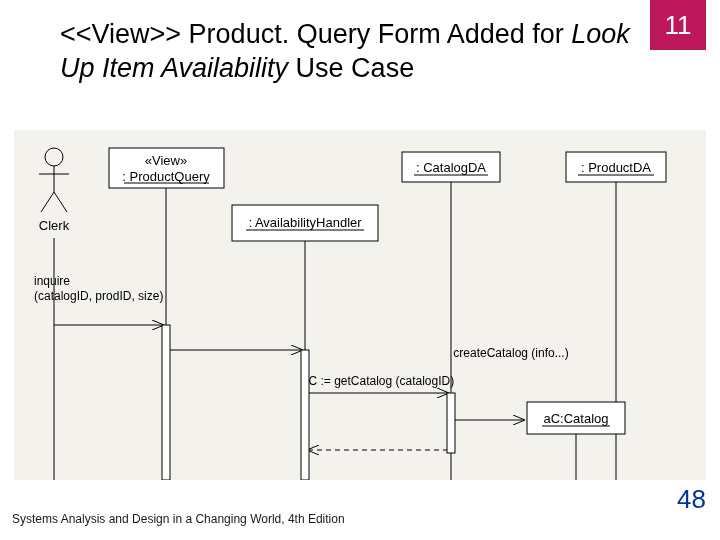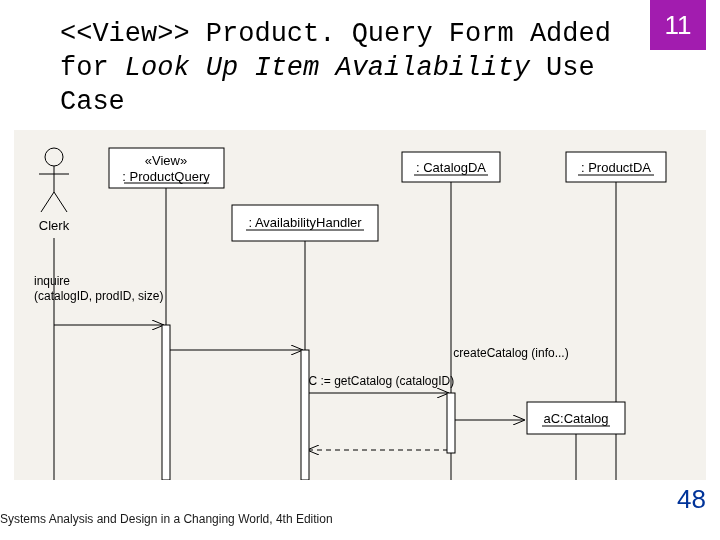--- a/index.html
+++ b/index.html
@@ -6,41 +6,41 @@
   body {
     margin: 0;
     width: 720px;
     height: 540px;
     font-family: Arial, Helvetica, sans-serif;
     background: #fff;
     position: relative;
     overflow: hidden;
   }
   .slide { position: relative; width: 720px; height: 540px; }
-  .header { position: relative; padding: 18px 90px 10px 60px; font-family: Liberation Mono, monospace; }
+  .header { position: relative; padding: 18px 90px 10px 60px; }
   .title { font-size: 27px; line-height: 1.25; color: #000; }
   .title .ital { font-style: italic; }
   .chapter-badge {
     position: absolute;
     top: 0; right: 14px;
     width: 56px; height: 50px;
-    background: #a21caf;
+    background: #be185d;
     color: #fff;
     font-size: 26px;
     display: flex; align-items: center; justify-content: center;
   }
   .page-num {
     position: absolute;
     right: 14px; bottom: 25px;
     color: #003399;
     font-size: 26px;
   }
   .footer {
     position: absolute;
-    left: 0; bottom: 14px;
+    left: 12px; bottom: 14px;
     font-size: 12px;
     color: #1a1a1a;
   }
   
   .diagram {
     position: absolute;
     left: 14px; top: 130px;
     width: 692px; height: 350px;
     background: #f4f2ed;
     overflow: hidden;

